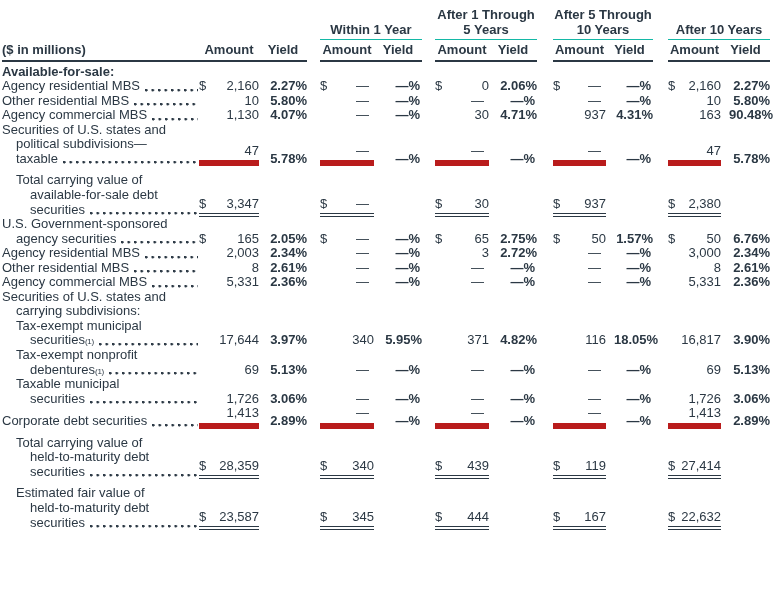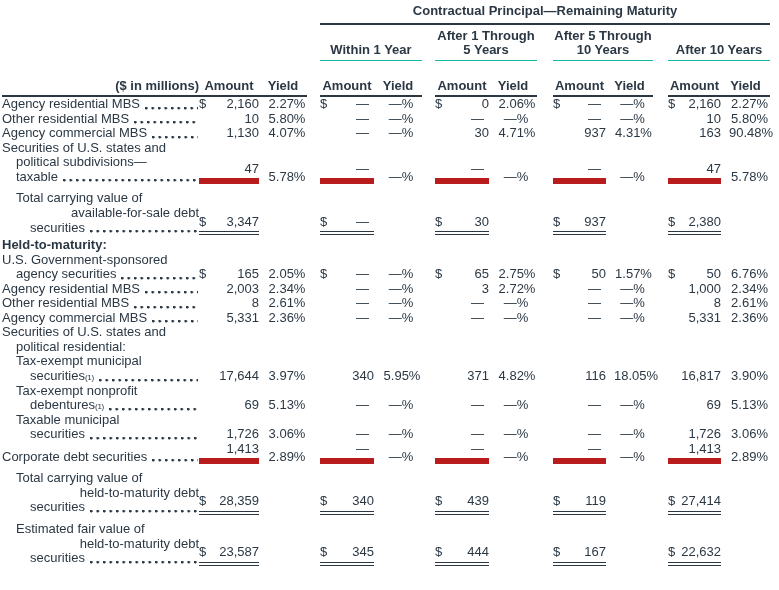--- a/index.html
+++ b/index.html
@@ -29,46 +29,46 @@
     border-bottom: 1px solid #14b8a6;
     padding: 4px 0 2px 0;
     white-space: pre-line;
   }
   th.sub div, th.units div {
     font-weight: 700;
     border-bottom: 2px solid #2b3844;
     padding: 3px 0 2px 0;
     white-space: nowrap;
   }
-  th.sub div { text-align: center; margin-top: 15px; }
-  th.units div { text-align: right; }
+  th.sub div { text-align: center; }
+  th.units div { text-align: left; }
 
   
   td.lbl { text-align: left; }
   .line { display: flex; align-items: baseline; }
   .line > span:first-child { white-space: nowrap; }
   .ind0 { padding-left: 0; }
   .ind1 { padding-left: 14px; }
-  .ind2 { padding-left: 28px; justify-content: flex-end; }
+  .ind2 { padding-left: 28px; }
   .bold { font-weight: 700; }
   sup { font-size: 8px; vertical-align: 4px; letter-spacing: -0.3px; }
   .leader {
     flex: 1 1 auto;
     height: 3px;
     align-self: flex-end;
     margin: 0 1px 2px 5px;
     background-image: radial-gradient(circle at 1.2px 1.2px, #2b3844 1.1px, transparent 1.6px);
     background-size: 6.5px 3px;
     background-repeat: repeat-x;
     min-width: 6px;
   }
 
   td.amt .amt-in { display: flex; justify-content: space-between; align-items: baseline; }
   td.yld { padding-left: 8px; }
-  td.yld .yld-in { text-align: center; }
+  td.yld .yld-in { text-align: right; font-weight: bold; }
   .num.dash { margin-right: 5px; }
   .yld-in.dash { padding-right: 2px; }
 
   .rule-s { border-bottom: 6px solid #b91c1c; padding-bottom: 2px; }
   .rule-d { border-bottom: 4px double #2b3844; padding-bottom: 2px; }
 
   tr.gap-before td { padding-top: 7px; }
   tr.section td { padding-top: 3px; }
 </style>
 </head>
@@ -87,26 +87,20 @@
         <col style="width:54px">
         <col style="width:48px">
       <col style="width:16px">
         <col style="width:53px">
         <col style="width:47px">
       <col style="width:15px">
         <col style="width:53px">
         <col style="width:49px">
     </colgroup>
     <thead>
-      <tr>
-        <td colspan="4"></td>
-        <th colspan="11" class="spanner">
-          <div>Contractual Principal—Remaining Maturity</div>
-        </th>
-      </tr>
       <tr>
         <td colspan="4"></td>
         <th colspan="2" class="grp">
           <div>Within 1 Year</div>
         </th>
         <td class="gap"></td>
         <th colspan="2" class="grp">
           <div>After 1 Through
 5 Years</div>
         </th>
@@ -154,20 +148,41 @@
         <td class="gap"></td>
         <th class="sub amt">
             <div>Amount</div>
           </th>
         <th class="sub yld">
             <div>Yield</div>
           </th>
       </tr>
     </thead>
     <tbody>
+        <tr class="section">
+          <td class="lbl">
+            <div class="line ind0 bold">
+              <span>Available-for-sale:</span>
+            </div>
+          </td>
+          <td class="amt"></td>
+          <td class="yld"></td>
+          <td class="gap"></td>
+          <td class="amt"></td>
+          <td class="yld"></td>
+          <td class="gap"></td>
+          <td class="amt"></td>
+          <td class="yld"></td>
+          <td class="gap"></td>
+          <td class="amt"></td>
+          <td class="yld"></td>
+          <td class="gap"></td>
+          <td class="amt"></td>
+          <td class="yld"></td>
+        </tr>
         <tr>
           <td class="lbl">
             <div class="line ind0">
               <span>Agency residential MBS</span>
               <span class="leader"></span>
             </div>
           </td>
           <td class="amt">
             <div class="amt-in">
               <span class="cur">$</span>
@@ -441,41 +456,20 @@
           <td class="yld"></td>
           <td class="gap"></td>
           <td class="amt">
             <div class="amt-in rule-d">
               <span class="cur">$</span>
               <span class="num">2,380</span>
             </div>
           </td>
           <td class="yld"></td>
         </tr>
-        <tr class="gap-before section">
-          <td class="lbl">
-            <div class="line ind0 bold">
-              <span>Held-to-maturity:</span>
-            </div>
-          </td>
-          <td class="amt"></td>
-          <td class="yld"></td>
-          <td class="gap"></td>
-          <td class="amt"></td>
-          <td class="yld"></td>
-          <td class="gap"></td>
-          <td class="amt"></td>
-          <td class="yld"></td>
-          <td class="gap"></td>
-          <td class="amt"></td>
-          <td class="yld"></td>
-          <td class="gap"></td>
-          <td class="amt"></td>
-          <td class="yld"></td>
-        </tr>
         <tr>
           <td class="lbl">
             <div class="line ind0">
               <span>U.S. Government-sponsored</span>
             </div>
             <div class="line ind1">
               <span>agency securities</span>
               <span class="leader"></span>
             </div>
           </td>
@@ -572,21 +566,21 @@
               <span class="num dash">—</span>
             </div>
           </td>
           <td class="yld">
             <div class="yld-in dash">—%</div>
           </td>
           <td class="gap"></td>
           <td class="amt">
             <div class="amt-in">
               <span class="cur"></span>
-              <span class="num">1,000</span>
+              <span class="num">3,000</span>
             </div>
           </td>
           <td class="yld">
             <div class="yld-in">2.34%</div>
           </td>
         </tr>
         <tr>
           <td class="lbl">
             <div class="line ind0">
               <span>Other residential MBS</span>
@@ -699,21 +693,21 @@
           <td class="yld">
             <div class="yld-in">2.36%</div>
           </td>
         </tr>
         <tr>
           <td class="lbl">
             <div class="line ind0">
               <span>Securities of U.S. states and</span>
             </div>
             <div class="line ind1">
-              <span>political residential:</span>
+              <span>carrying subdivisions:</span>
             </div>
           </td>
           <td class="amt"></td>
           <td class="yld"></td>
           <td class="gap"></td>
           <td class="amt"></td>
           <td class="yld"></td>
           <td class="gap"></td>
           <td class="amt"></td>
           <td class="yld"></td>

